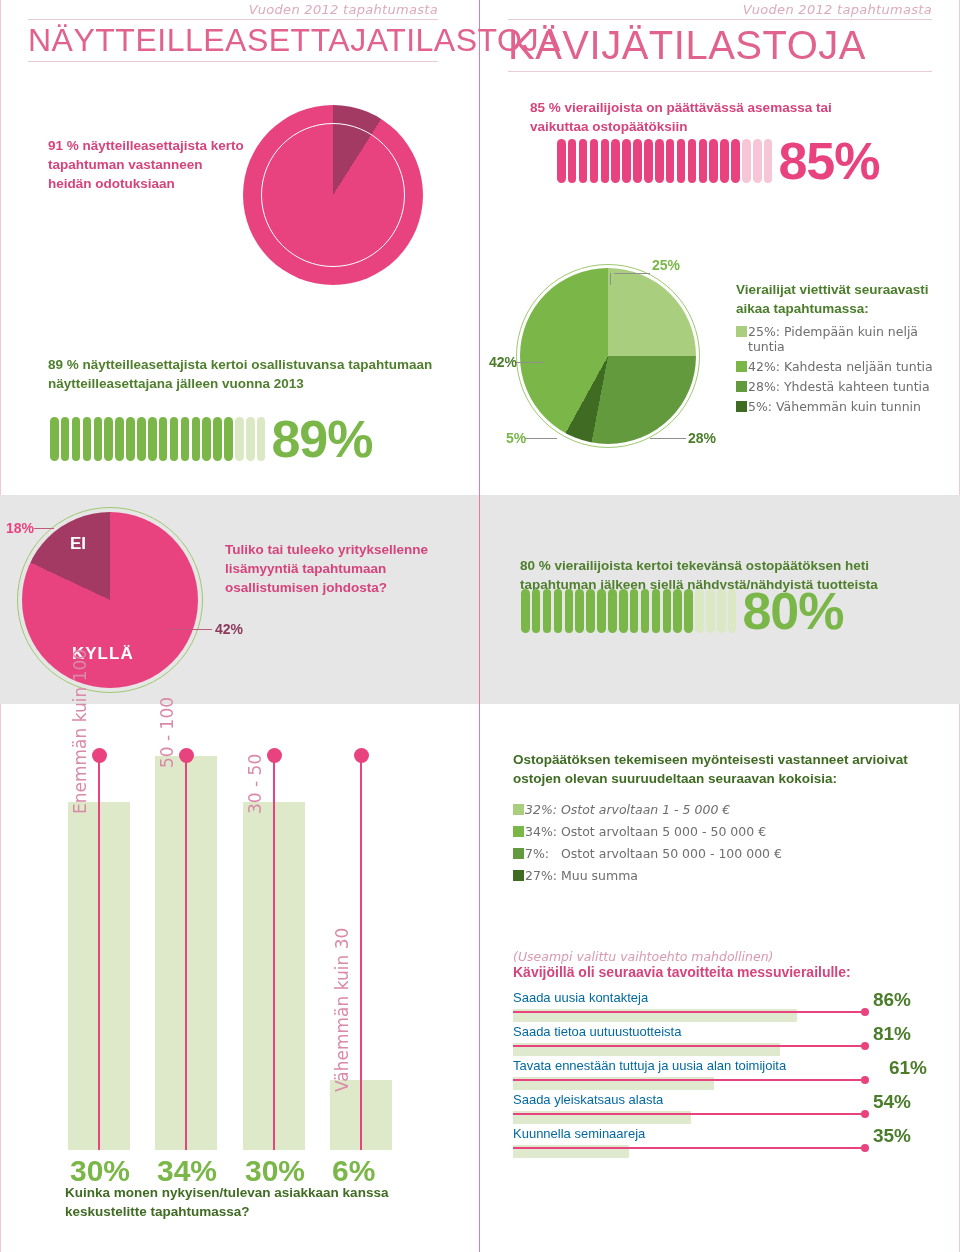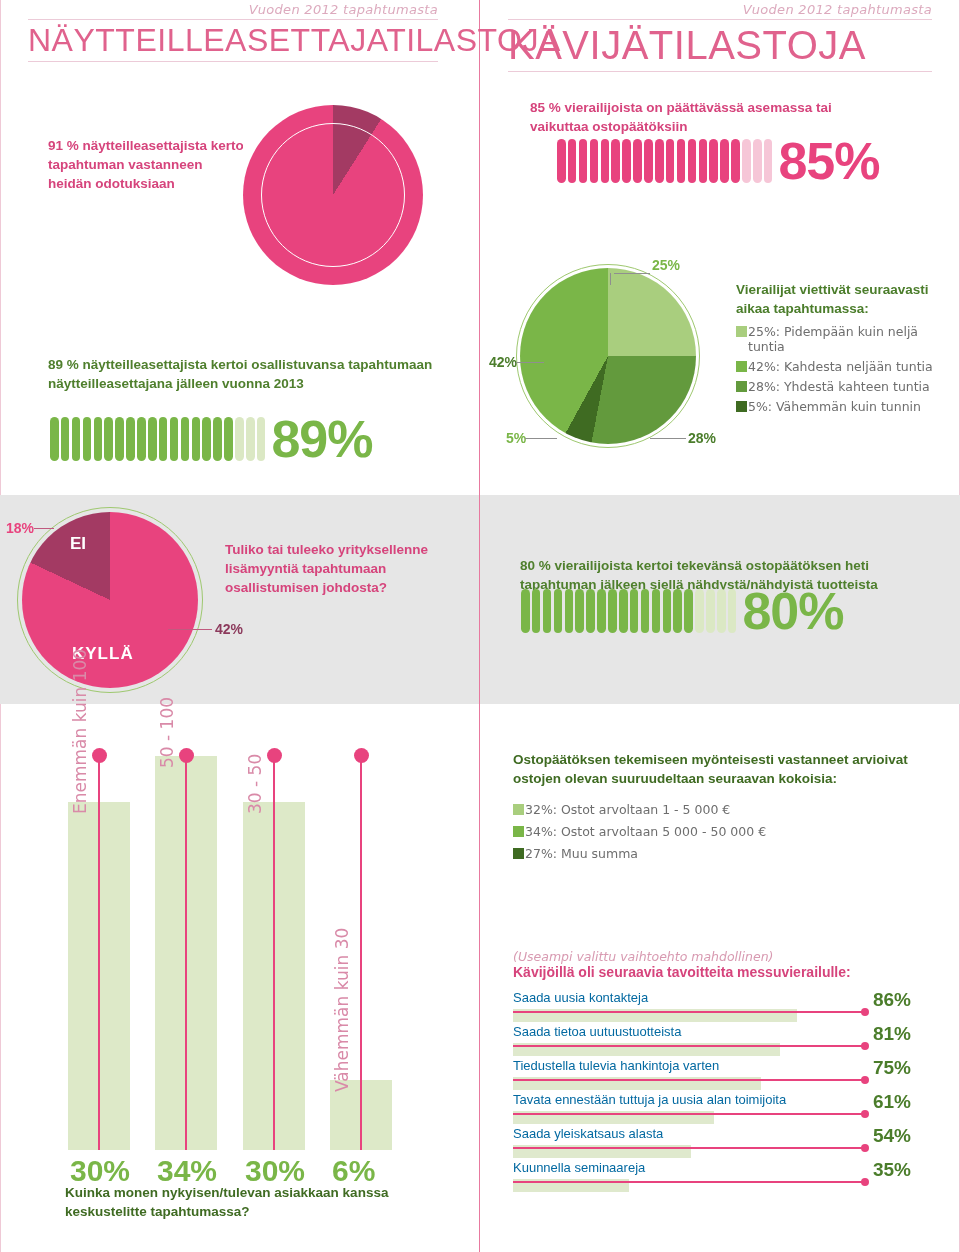--- a/index.html
+++ b/index.html
@@ -282,27 +282,31 @@
     <div class="pin-line" style="left: 360.2px; top: 25px; height: 395px;"></div>
     <div class="pin-dot" style="left: 353.5px; top: 18px;"></div>
     <div class="col-rotlbl" style="left: 352px; top: 342.4px;">Vähemmän kuin 30</div>
     <div class="col-pct" style="left: 332px; top: 424px;">6%</div>
   </div>
 <div class="abs lead dgreen" style="left:65px; top:1183px; width:400px; color:#3f6b22;">Kuinka monen nykyisen/tulevan asiakkaan kanssa keskustelitte tapahtumassa?</div>
 
 <div class="abs" style="left:513px; top:750px; width:420px;">
   <div class="lead" style="color:#3f6b22;">Ostopäätöksen tekemiseen myönteisesti vastanneet arvioivat ostojen olevan suuruudeltaan seuraavan kokoisia:</div>
   <div id="purchase-legend-rows" style="margin-top:14px;">
-      <div class="legend-row" style="margin-top: 1px;">
+      <div class="legend-row" style="margin-top: 1px; font-style: italic;">
         <span class="sw" style="background: rgb(169, 206, 126);"></span>
         <span class="tx"><span style="display:inline-block;min-width:32px">32%:</span> Ostot arvoltaan 1 - 5 000 €</span>
       </div>
       <div class="legend-row" style="margin-top: 7px;">
         <span class="sw" style="background: rgb(122, 182, 72);"></span>
         <span class="tx"><span style="display:inline-block;min-width:32px">34%:</span> Ostot arvoltaan 5 000 - 50 000 €</span>
+      </div>
+      <div class="legend-row" style="margin-top: 7px;">
+        <span class="sw" style="background: rgb(99, 154, 61);"></span>
+        <span class="tx"><span style="display:inline-block;min-width:32px">7%:</span> Ostot arvoltaan 50 000 - 100 000 €</span>
       </div>
       <div class="legend-row" style="margin-top: 7px;">
         <span class="sw" style="background: rgb(63, 107, 34);"></span>
         <span class="tx"><span style="display:inline-block;min-width:32px">27%:</span> Muu summa</span>
       </div>
     </div>
 </div>
 
 <div class="abs" style="left:513px; top:945px; width:420px;">
   <div style="font-size:12.5px; font-style:italic; color:#d89ab1; margin-top:4px; font-family:'DejaVu Sans',sans-serif;">(Useampi valittu vaihtoehto mahdollinen)</div>
@@ -316,32 +320,25 @@
         <div class="goal-pct" style="right: 22px;">86%</div>
       </div>
       <div class="goal-row">
         <div class="goal-label">Saada tietoa uutuustuotteista</div>
         <div class="goal-bar" style="width: 267.3px;"></div>
         <div class="goal-line" style="width: 352px;"></div>
         <div class="goal-dot" style="left: 348px;"></div>
         <div class="goal-pct" style="right: 22px;">81%</div>
       </div>
       <div class="goal-row">
-        <div class="goal-label">Tiedustella tulevia hankintoja varten</div>
-        <div class="goal-bar" style="width: 247.5px;"></div>
-        <div class="goal-line" style="width: 352px;"></div>
-        <div class="goal-dot" style="left: 348px;"></div>
-        <div class="goal-pct" style="right: 22px;">75%</div>
-      </div>
-      <div class="goal-row">
         <div class="goal-label">Tavata ennestään tuttuja ja uusia alan toimijoita</div>
         <div class="goal-bar" style="width: 201.3px;"></div>
         <div class="goal-line" style="width: 352px;"></div>
         <div class="goal-dot" style="left: 348px;"></div>
-        <div class="goal-pct" style="right: 22px;">61%</div>
+        <div class="goal-pct" style="right: 6px;">61%</div>
       </div>
       <div class="goal-row">
         <div class="goal-label">Saada yleiskatsaus alasta</div>
         <div class="goal-bar" style="width: 178.2px;"></div>
         <div class="goal-line" style="width: 352px;"></div>
         <div class="goal-dot" style="left: 348px;"></div>
         <div class="goal-pct" style="right: 22px;">54%</div>
       </div>
       <div class="goal-row">
         <div class="goal-label">Kuunnella seminaareja</div>

